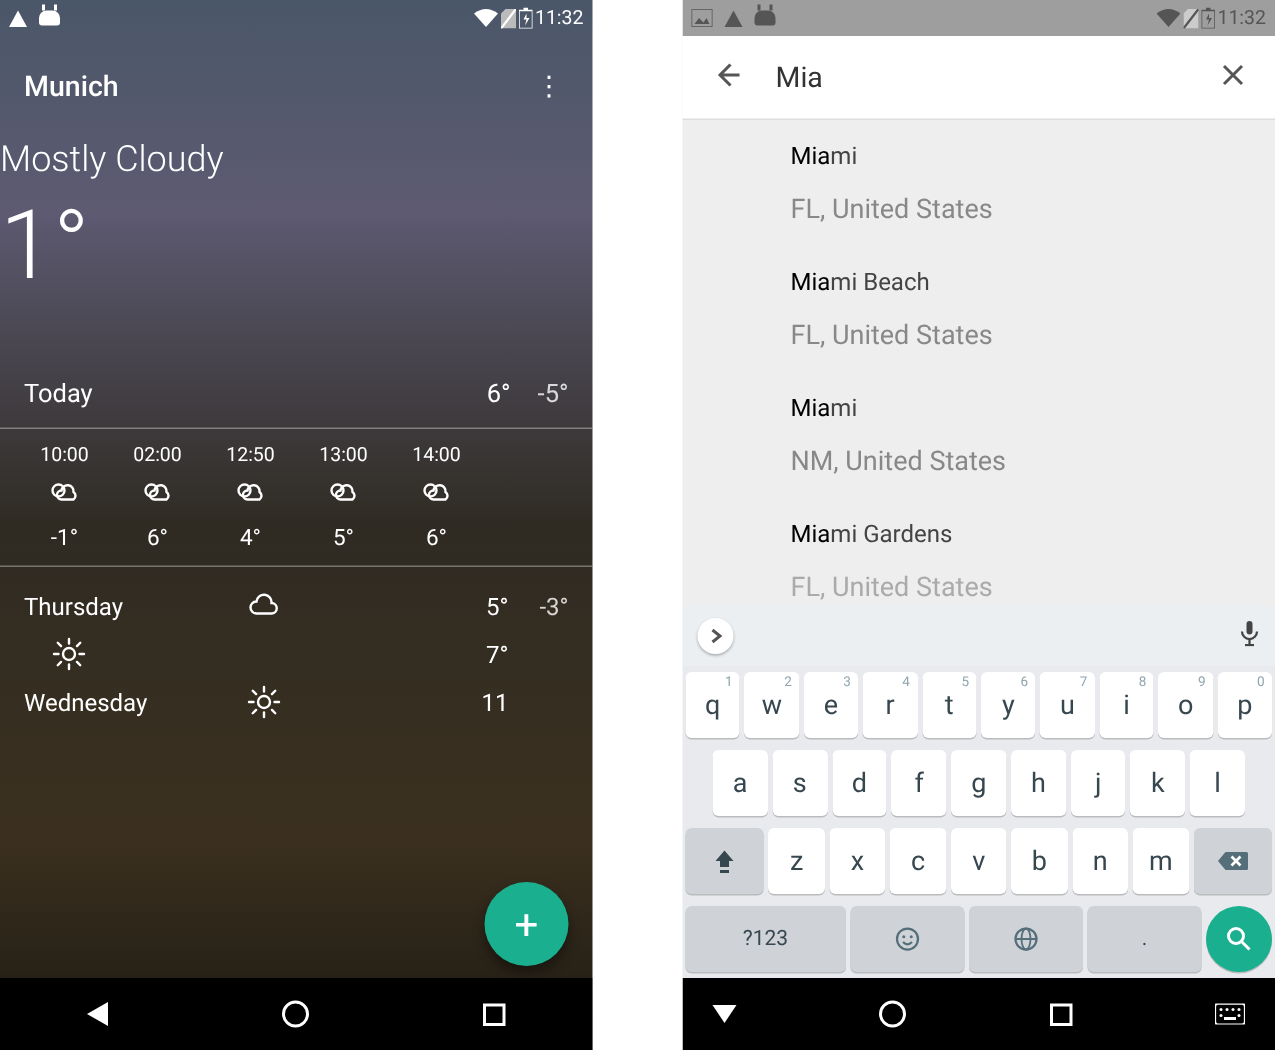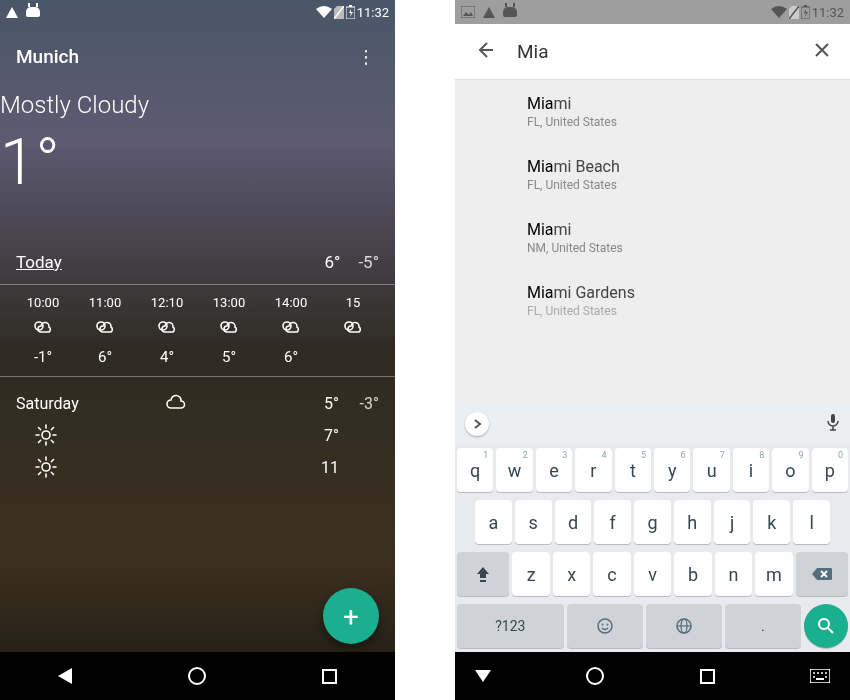--- a/index.html
+++ b/index.html
@@ -20,21 +20,21 @@
   .clock { font-size: 13px; }
   .header { display: flex; align-items: center; padding: 18px 16px 10px; color: #fff; }
   .header .city { font-size: 19px; font-weight: 500; }
   .header .more { margin-left: auto; font-size: 18px; padding: 4px; }
   .hero { text-align: left; color: #fff; padding: 10px 0 40px; }
   .hero .cond { font-size: 24px; font-weight: 300; }
   .hero .temp { font-size: 64px; font-weight: 300; margin-top: 6px; }
   .today-row { color: #fff; padding: 6px 16px 12px; border-bottom: 1px solid rgba(255,255,255,0.35); }
   .today-row .dt { font-size: 10px; opacity: 0.85; }
   .today-row .line { display: flex; align-items: baseline; margin-top: 6px; }
-  .today-row .label { font-size: 17px; text-decoration: underline; }
+  .today-row .label { font-size: 17px; }
   .today-row .hi { margin-left: auto; font-size: 17px; }
   .today-row .lo { margin-left: 18px; font-size: 17px; opacity: 0.8; }
   .hourly { display: flex; color: #fff; padding: 10px 0 10px 12px; border-bottom: 1px solid rgba(255,255,255,0.35); }
   .hour { width: 62px; text-align: center; font-size: 13px; flex: 0 0 62px; }
   .hour .ico { margin: 8px 0; height: 22px; display: flex; align-items: center; justify-content: center; }
   .hour .t { font-size: 15px; }
   .daily { color: #fff; padding: 10px 16px 0; }
   .drow { display: flex; align-items: center; height: 32px; font-size: 16px; }
   .drow .dname { width: 130px; }
   .drow .dicon { width: 60px; display: flex; justify-content: center; }
@@ -51,21 +51,21 @@
   .wicon svg { width: 24px; height: 24px; stroke: #fff; fill: none; stroke-width: 1.6; }
   
   .phone.right { background: #f3f3f3; }
   .searchbar { height: 56px; background: #fff; display: flex; align-items: center; padding: 0 12px; border-bottom: 1px solid #ddd; }
   .searchbar .back, .searchbar .clear { padding: 8px; color: #555; }
   .searchbar .field { flex: 1; font-size: 19px; padding: 0 14px; color: #333; }
   .results { flex: 1; overflow: hidden; background: #eee; }
   .result { padding: 14px 16px 14px 72px; border-bottom: 0; }
   .result .name { font-size: 16px; color: #444; }
   .result .name b { font-weight: 400; color: #000; }
-  .result .sub { font-size: 12px; color: #888; margin-top: 2px; }
+  .result .sub { font-size: 18px; color: #888; margin-top: 16px; }
   .result.clipped { padding-bottom: 2px; }
   .result.clipped .sub { color: #aaa; }
   
   .kbd { background: #e8eaed; }
   .kbd .sugg { height: 40px; display: flex; align-items: center; padding: 0 10px; color: #555; background:#eceff1; }
   .kbd .sugg .chev { background:#fff; border-radius:50%; width:24px; height:24px; display:flex; align-items:center; justify-content:center; box-shadow:0 1px 2px rgba(0,0,0,0.3); }
   .kbd .sugg .mic { margin-left:auto; }
   .krow { display: flex; padding: 4px 2px; gap: 3px; }
   .key { flex: 1; background: #fff; height: 44px; border-radius: 4px; display: flex; align-items: center; justify-content: center; font-size: 18px; color: #37474f; position: relative; box-shadow: 0 1px 0 rgba(0,0,0,0.2); }
   .key .sup { position: absolute; top: 2px; right: 5px; font-size: 9px; color: #90a4ae; }
@@ -130,31 +130,31 @@
         <div>10:00</div>
   <div class="ico wicon">
           <svg viewBox="0 0 24 24">
             <circle cx="8" cy="9" r="4"></circle>
             <path d="M10 15 a3 3 0 0 1 0-6 a4 4 0 0 1 8 1 a3 3 0 0 1 0 5 Z"></path>
           </svg>
         </div>
   <div class="t">-1°</div>
       </div>
       <div class="hour">
-        <div>11:00</div>
+        <div>02:00</div>
   <div class="ico wicon">
           <svg viewBox="0 0 24 24">
             <circle cx="8" cy="9" r="4"></circle>
             <path d="M10 15 a3 3 0 0 1 0-6 a4 4 0 0 1 8 1 a3 3 0 0 1 0 5 Z"></path>
           </svg>
         </div>
   <div class="t">6°</div>
       </div>
       <div class="hour">
-        <div>12:10</div>
+        <div>12:50</div>
   <div class="ico wicon">
           <svg viewBox="0 0 24 24">
             <circle cx="8" cy="9" r="4"></circle>
             <path d="M10 15 a3 3 0 0 1 0-6 a4 4 0 0 1 8 1 a3 3 0 0 1 0 5 Z"></path>
           </svg>
         </div>
   <div class="t">4°</div>
       </div>
       <div class="hour">
         <div>13:00</div>
@@ -169,35 +169,25 @@
       <div class="hour">
         <div>14:00</div>
   <div class="ico wicon">
           <svg viewBox="0 0 24 24">
             <circle cx="8" cy="9" r="4"></circle>
             <path d="M10 15 a3 3 0 0 1 0-6 a4 4 0 0 1 8 1 a3 3 0 0 1 0 5 Z"></path>
           </svg>
         </div>
   <div class="t">6°</div>
       </div>
-      <div class="hour">
-        <div>15</div>
-  <div class="ico wicon">
-          <svg viewBox="0 0 24 24">
-            <circle cx="8" cy="9" r="4"></circle>
-            <path d="M10 15 a3 3 0 0 1 0-6 a4 4 0 0 1 8 1 a3 3 0 0 1 0 5 Z"></path>
-          </svg>
-        </div>
-  <div class="t"></div>
-      </div>
     </div>
 
   <div class="daily" id="daily">
       <div class="drow">
-        <span class="dname">Saturday</span>
+        <span class="dname">Thursday</span>
   <span class="dicon wicon">
           <svg viewBox="0 0 24 24">
             <path d="M7 17 a4 4 0 0 1 0-8 a5 5 0 0 1 10 1 a3.5 3.5 0 0 1 0 7 Z"></path>
           </svg>
         </span>
   <span class="dhi">5°</span>
   <span class="dlo">-3°</span>
       </div>
       <div class="drow">
   <span class="dicon wicon">
@@ -212,20 +202,21 @@
               <line x1="17.3" y1="17.3" x2="19.5" y2="19.5"></line>
               <line x1="4.5" y1="19.5" x2="6.7" y2="17.3"></line>
               <line x1="17.3" y1="6.7" x2="19.5" y2="4.5"></line>
             </g>
           </svg>
         </span>
   <span class="dhi">7°</span>
   <span class="dlo"></span>
       </div>
       <div class="drow">
+        <span class="dname">Wednesday</span>
   <span class="dicon wicon">
           <svg viewBox="0 0 24 24">
             <circle cx="12" cy="12" r="4"></circle>
             <g stroke-linecap="round">
               <line x1="12" y1="2" x2="12" y2="5"></line>
               <line x1="12" y1="19" x2="12" y2="22"></line>
               <line x1="2" y1="12" x2="5" y2="12"></line>
               <line x1="19" y1="12" x2="22" y2="12"></line>
               <line x1="4.5" y1="4.5" x2="6.7" y2="6.7"></line>
               <line x1="17.3" y1="17.3" x2="19.5" y2="19.5"></line>

